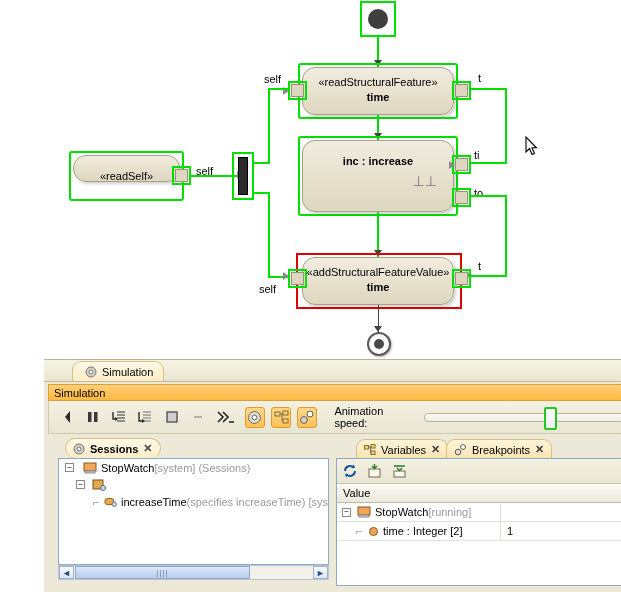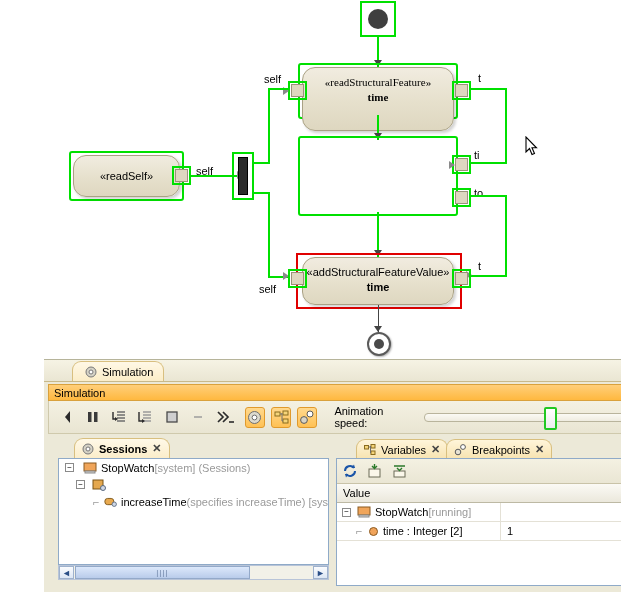--- a/index.html
+++ b/index.html
@@ -126,36 +126,36 @@
 <div id="root">
 
   <div id="canvas">
 
     <div class="init-hl" style="left:360px;top:1px;width:36px;height:36px;"></div>
     <div class="initial" style="left:368px;top:9px;"></div>
     <div class="edge v" style="left:377px;top:37px;height:30px;"></div>
     <div class="arrow-down" style="left:374px;top:60px;"></div>
 
     <div class="hl-green" style="left:298px;top:63px;width:160px;height:56px;"></div>
-    <div class="node" style="left:302px;top:67px;width:152px;height:64px;font-family:Liberation Serif, serif;">
+    <div class="node" style="left:302px;top:67px;width:152px;height:48px;">
       <div class="stereo">«readStructuralFeature»</div>
       <div class="nm">time</div>
     </div>
 
     <div class="pinhl" style="left:288px;top:81px;"></div>
     <div class="pin" style="left:291px;top:84px;"></div>
     <div class="pinlabel" style="left:264px;top:73px;">self</div>
     <div class="arrow-right" style="left:283px;top:87px;"></div>
 
     <div class="pinhl" style="left:452px;top:81px;"></div>
     <div class="pin" style="left:455px;top:84px;"></div>
     <div class="pinlabel" style="left:478px;top:72px;">t</div>
 
     <div class="hl-green" style="left:69px;top:151px;width:115px;height:50px;"></div>
-    <div class="node" style="left:73px;top:155px;width:107px;height:42px;">
+    <div class="node" style="left:73px;top:155px;width:107px;height:27px;">
       <div class="stereo" style="top:14px;">«readSelf»</div>
     </div>
     <div class="pinhl" style="left:172px;top:166px;"></div>
     <div class="pin" style="left:175px;top:169px;"></div>
     <div class="pinlabel" style="left:196px;top:165px;">self</div>
 
     <div class="edge h" style="left:189px;top:175px;width:54px;"></div>
     <div class="arrow-right" style="left:237px;top:171px;"></div>
 
     <div class="forkhl" style="left:232px;top:152px;width:22px;height:48px;"></div>
@@ -167,20 +167,24 @@
 
     <div class="edge h" style="left:252px;top:192px;width:18px;"></div>
     <div class="edge v" style="left:268px;top:192px;height:86px;"></div>
     <div class="edge h" style="left:268px;top:276px;width:22px;"></div>
     <div class="arrow-right" style="left:283px;top:272px;"></div>
 
     <div class="edge v" style="left:377px;top:115px;height:25px;"></div>
     <div class="arrow-down" style="left:374px;top:133px;"></div>
 
     <div class="hl-green" style="left:298px;top:136px;width:160px;height:80px;"></div>
+    <div class="node" style="left:302px;top:140px;width:152px;height:72px;">
+      <div class="nm" style="top:14px;">inc : increase</div>
+      <div class="rake" style="right:16px;bottom:22px;">⊥⊥</div>
+    </div>
 
     <div class="pinhl" style="left:452px;top:155px;"></div>
     <div class="pin" style="left:455px;top:158px;"></div>
     <div class="pinlabel" style="left:474px;top:149px;">ti</div>
     <div class="arrow-right" style="left:449px;top:161px;"></div>
 
     <div class="pinhl" style="left:452px;top:188px;"></div>
     <div class="pin" style="left:455px;top:191px;"></div>
     <div class="pinlabel" style="left:474px;top:187px;">to</div>
 
@@ -313,21 +317,21 @@
       <div class="slider">
         <div class="knob"></div>
       </div>
       <svg width="12" height="16" viewBox="0 0 12 16" style="margin-left:18px;">
         <path d="M3 1 L9 8 L3 15 Z" fill="#111"></path>
       </svg>
     </div>
 
     <div class="pane" style="left:4px;top:78px;width:285px;height:150px;">
       <div class="pane-tabs">
-        <div class="ptab sel" style="left:26px;top:0;">
+        <div class="ptab sel" style="left:17px;top:0;border-radius:10px;">
           <svg width="12" height="12" viewBox="0 0 12 12">
             <circle cx="6" cy="6" r="5" fill="#d5d2c6" stroke="#777"></circle>
             <circle cx="6" cy="6" r="2" fill="#fff" stroke="#777"></circle>
           </svg>
           <span>Sessions</span>
           <span class="x">✕</span>
         </div>
       </div>
 
       <div class="pane-body" style="left:10px;top:20px;width:271px;height:107px;">

